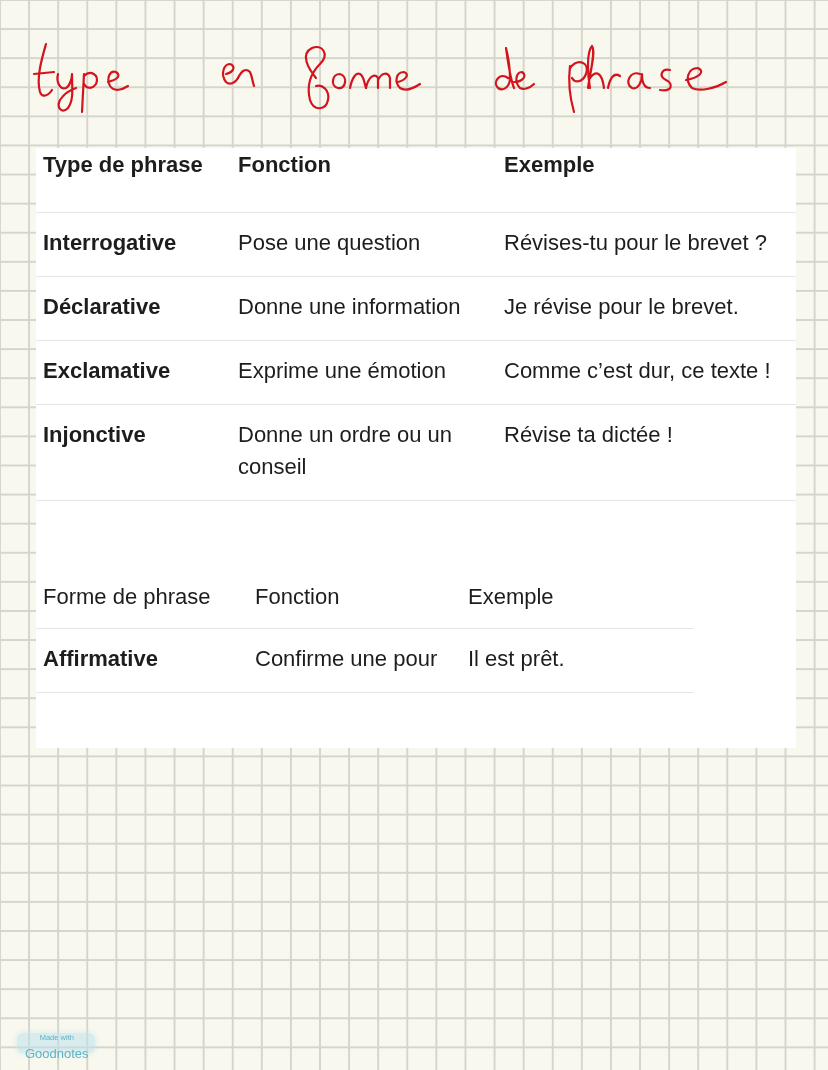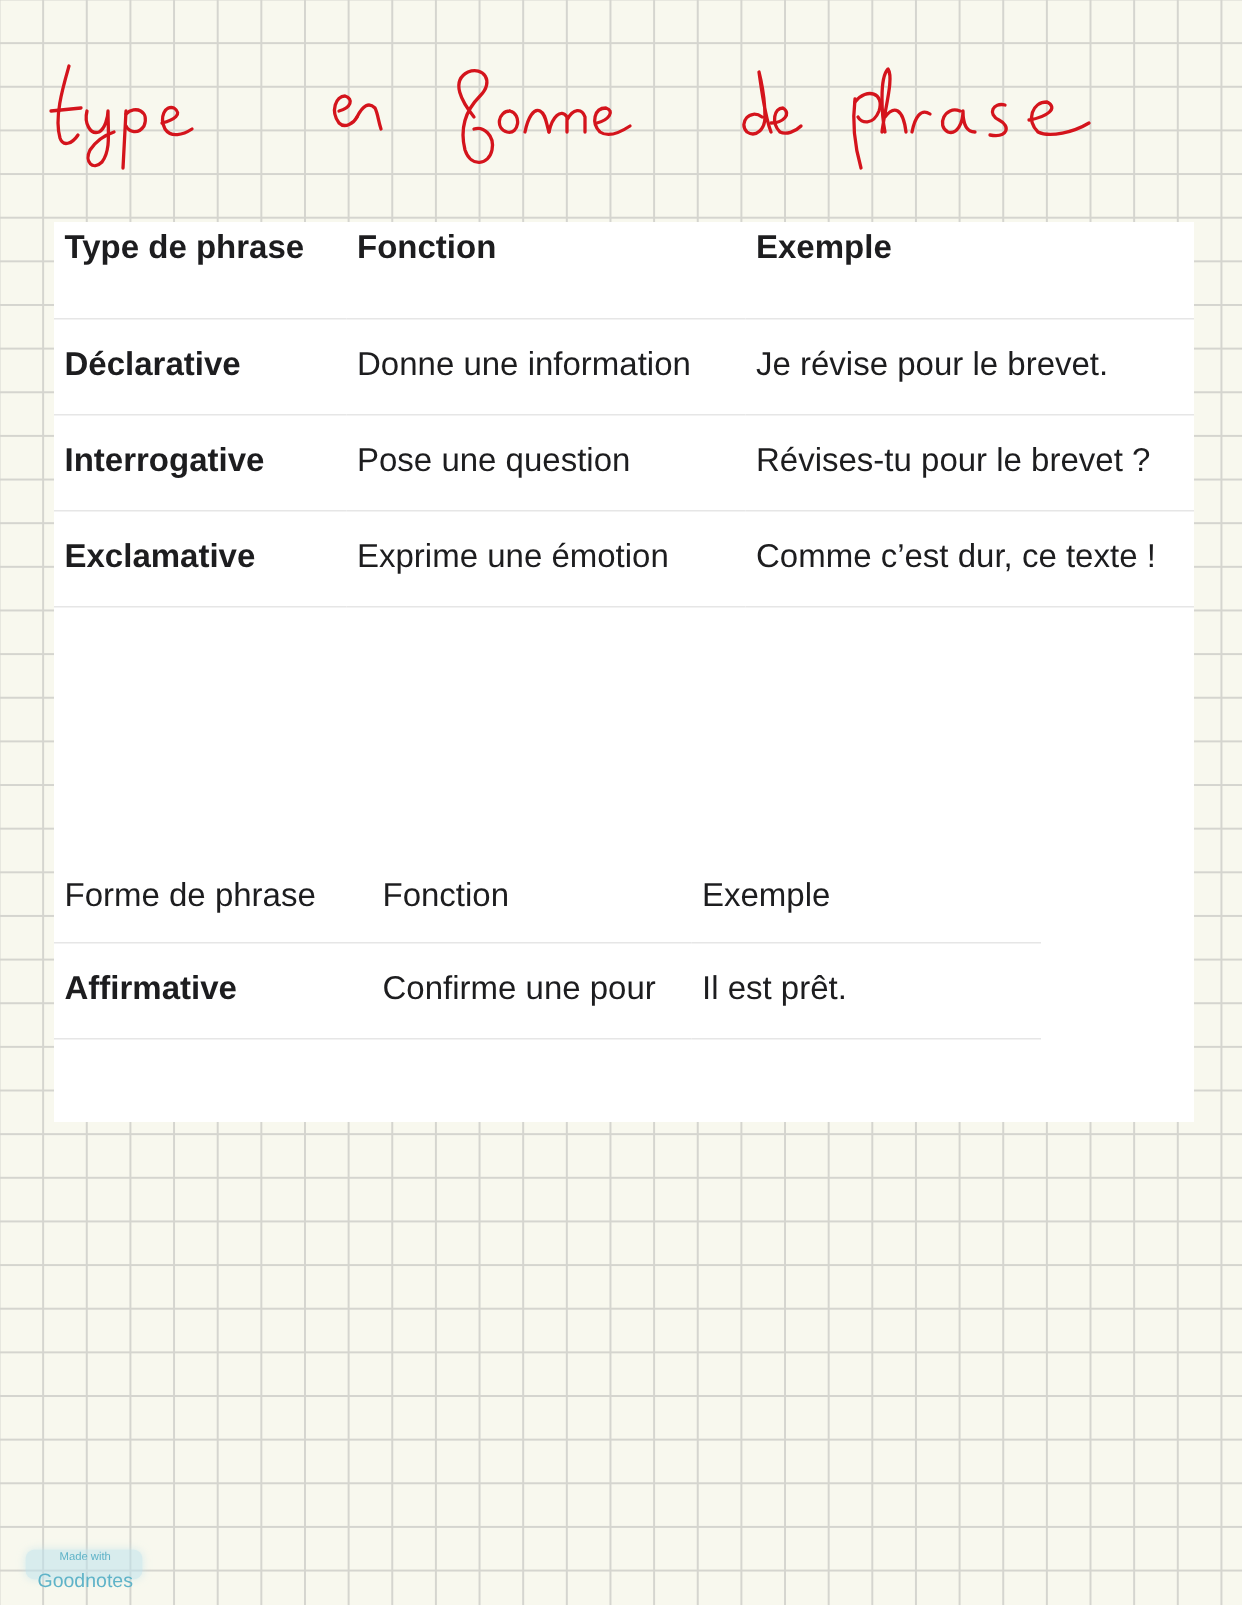--- a/index.html
+++ b/index.html
@@ -137,33 +137,38 @@
   <table class="t1">
     <thead>
       <tr>
         <th>Type de phrase</th>
         <th>Fonction</th>
         <th>Exemple</th>
       </tr>
     </thead>
     <tbody>
       <tr>
+        <td class="bold">Interrogative</td>
+        <td>Pose une question</td>
+        <td>Révises-tu pour le brevet ?</td>
+      </tr>
+      <tr>
         <td class="bold">Déclarative</td>
         <td>Donne une information</td>
         <td>Je révise pour le brevet.</td>
       </tr>
       <tr>
-        <td class="bold">Interrogative</td>
-        <td>Pose une question</td>
-        <td>Révises-tu pour le brevet ?</td>
-      </tr>
-      <tr>
         <td class="bold">Exclamative</td>
         <td>Exprime une émotion</td>
         <td>Comme c’est dur, ce texte !</td>
+      </tr>
+      <tr>
+        <td class="bold">Injonctive</td>
+        <td>Donne un ordre ou un conseil</td>
+        <td>Révise ta dictée !</td>
       </tr>
     </tbody>
   </table>
 
   <table class="t2">
     <thead>
       <tr class="hd">
         <th>Forme de phrase</th>
         <th>Fonction</th>
         <th>Exemple</th>

